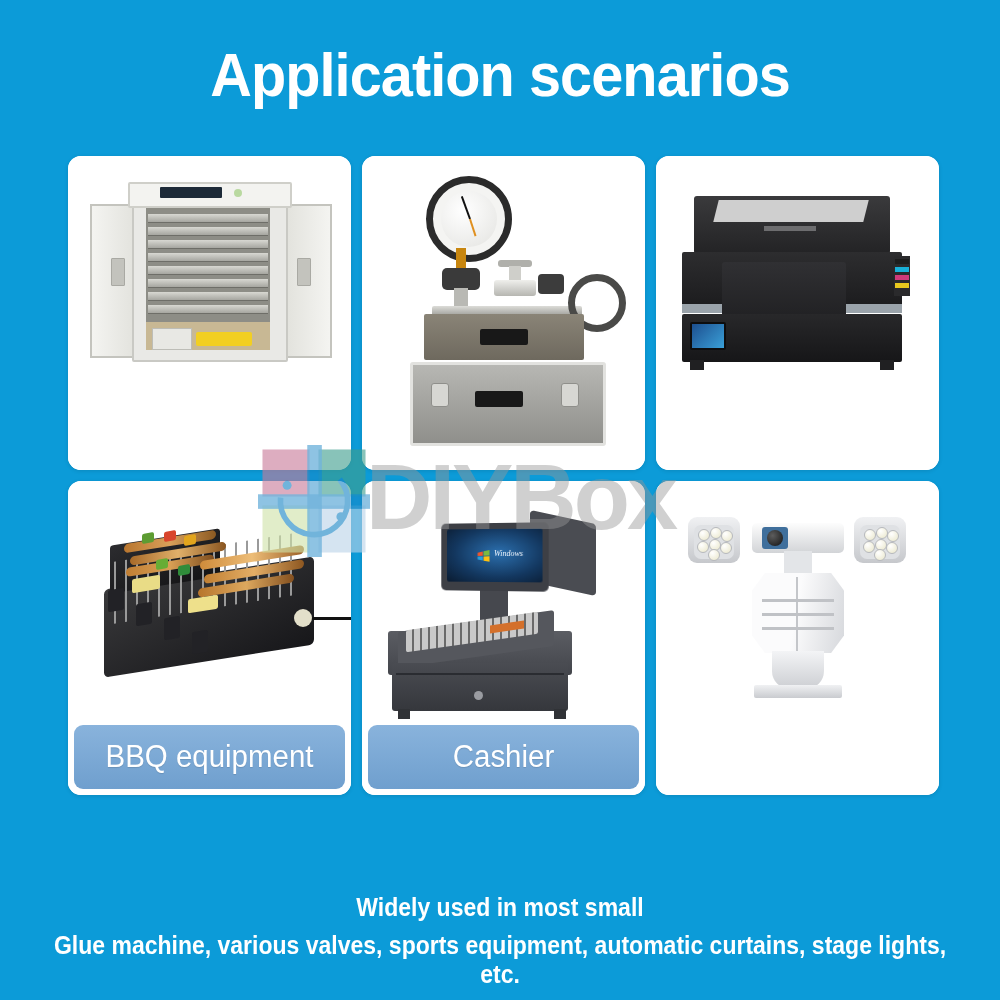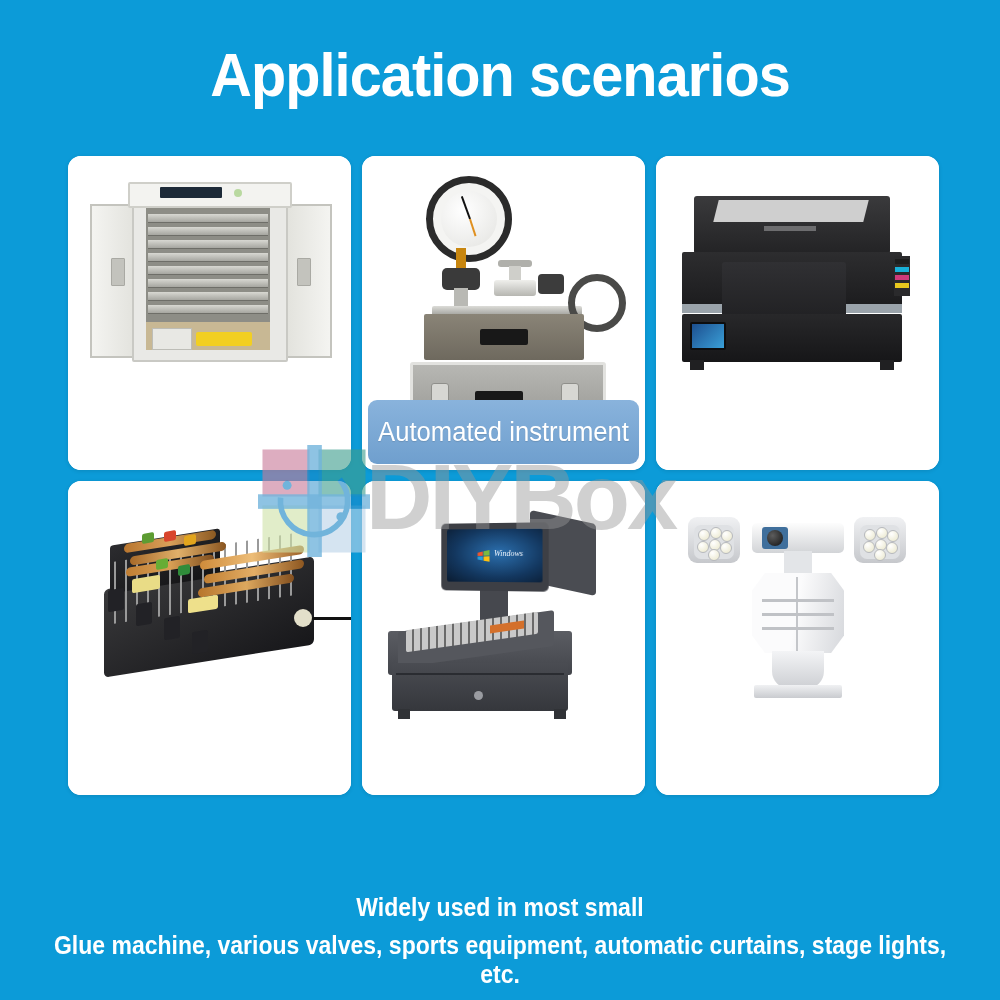--- a/index.html
+++ b/index.html
@@ -232,23 +232,20 @@
         <div class="gi-box1">
           <div class="gi-plate" style="left:56px;top:15px"></div>
         </div>
         <div class="gi-box2">
           <div class="gi-plate" style="left:62px;top:26px"></div>
           <div class="gi-latch" style="left:18px;top:18px"></div>
           <div class="gi-latch" style="left:148px;top:18px"></div>
         </div>
       </div>
     </div>
-    <div class="card-label small">
-      <span>Automated instrument</span>
-    </div>
   </div>
 
   <div class="card">
     <div class="card-photo">
       <div class="ill">
         <div class="pr-top"></div>
         <div class="pr-win"></div>
         <div class="pr-logo"></div>
         <div class="pr-mid"></div>
         <div class="pr-ink">
@@ -289,20 +286,23 @@
         <div class="veg" style="left:64px;top:96px;width:28px;height:14px;background:#e9dc86"></div>
         <div class="veg" style="left:120px;top:116px;width:30px;height:14px;background:#eee08b"></div>
 
         <div class="bq-foot" style="left:40px;top:108px"></div>
         <div class="bq-foot" style="left:68px;top:122px"></div>
         <div class="bq-foot" style="left:96px;top:136px"></div>
         <div class="bq-foot" style="left:124px;top:150px"></div>
         <div class="bq-knob"></div>
         <div class="bq-cord"></div>
       </div>
+    </div>
+    <div class="card-label">
+      <span>BBQ equipment</span>
     </div>
   </div>
 
   <div class="card">
     <div class="card-photo">
       <div class="ill">
         <div class="cs-back"></div>
         <div class="cs-neck"></div>
         <div class="cs-scr">
           <div class="cs-disp">
@@ -319,20 +319,23 @@
         <div class="cs-body"></div>
         <div class="cs-kb"></div>
         <div class="cs-keys"></div>
         <div class="cs-keyo"></div>
         <div class="cs-draw"></div>
         <div class="cs-drawline"></div>
         <div class="cs-lock"></div>
         <div class="cs-leg" style="left:36px"></div>
         <div class="cs-leg" style="left:192px"></div>
       </div>
+    </div>
+    <div class="card-label">
+      <span>Cashier</span>
     </div>
   </div>
 
   <div class="card">
     <div class="card-photo">
       <div class="ill">
         <div class="cm-arm" style="left:32px"></div>
         <div class="cm-arm" style="left:198px"></div>
         <div class="cm-ledpanel" style="left:38px">
           <div class="led" style="left:4px;top:4px"></div>

